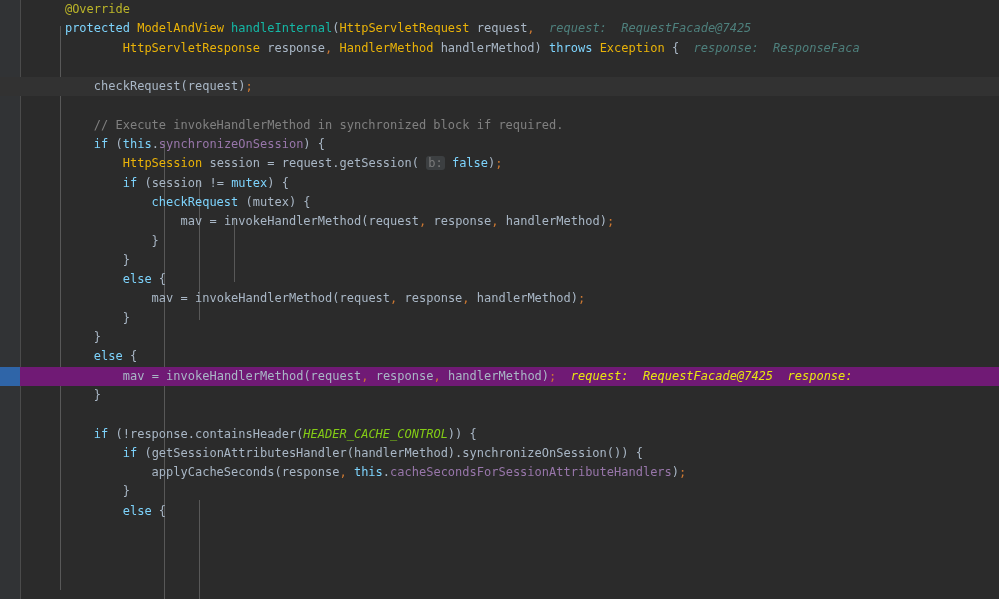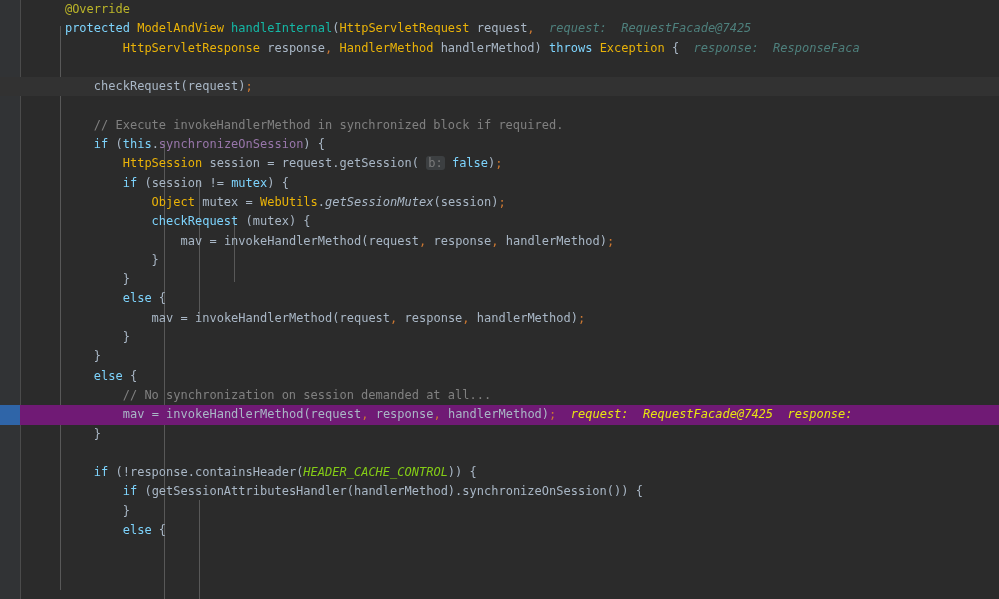--- a/index.html
+++ b/index.html
@@ -117,52 +117,51 @@
     <div class="line"><span class="txt"> </span></div>
 
     <div class="line"><span class="txt">        <span class="cmt">// Execute invokeHandlerMethod in synchronized block if required.</span></span></div>
 
     <div class="line"><span class="txt">        <span class="kw">if</span> <span class="plain">(</span><span class="kw">this</span><span class="plain">.</span><span class="fld">synchronizeOnSession</span><span class="plain">) {</span></span></div>
 
     <div class="line"><span class="txt">            <span class="type">HttpSession</span> <span class="plain">session</span> <span class="plain">=</span> <span class="plain">request</span><span class="plain">.</span><span class="plain">getSession</span><span class="plain">( </span><span class="pchip">b:</span> <span class="kw">false</span><span class="plain">)</span><span class="semi">;</span></span></div>
 
     <div class="line"><span class="txt">            <span class="kw">if</span> <span class="plain">(</span><span class="plain">session</span> <span class="plain">!=</span> <span class="kw">mutex</span><span class="plain">) {</span></span></div>
 
-    <div class="line"><span class="txt">                <span class="type">Object</span> <span class="plain">mutex</span> <span class="plain">=</span> <span class="type">WebUtils</span><span class="plain">.</span><span class="smeth">getSessionMutex</span><span class="plain">(</span><span class="plain">session</span><span class="plain">)</span><span class="semi">;</span></span></div>
 
     <div class="line"><span class="txt">                <span class="kw">checkRequest</span> <span class="plain">(</span><span class="plain">mutex</span><span class="plain">) {</span></span></div>
 
     <div class="line"><span class="txt">                    <span class="plain">mav</span> <span class="plain">=</span> <span class="plain">invokeHandlerMethod</span><span class="plain">(</span><span class="plain">request</span><span class="semi">,</span> <span class="plain">response</span><span class="semi">,</span> <span class="plain">handlerMethod</span><span class="plain">)</span><span class="semi">;</span></span></div>
 
     <div class="line"><span class="txt">                <span class="plain">}</span></span></div>
 
     <div class="line"><span class="txt">            <span class="plain">}</span></span></div>
 
     <div class="line"><span class="txt">            <span class="kw">else</span> <span class="plain">{</span></span></div>
 
 
     <div class="line"><span class="txt">                <span class="plain">mav</span> <span class="plain">=</span> <span class="plain">invokeHandlerMethod</span><span class="plain">(</span><span class="plain">request</span><span class="semi">,</span> <span class="plain">response</span><span class="semi">,</span> <span class="plain">handlerMethod</span><span class="plain">)</span><span class="semi">;</span></span></div>
 
     <div class="line"><span class="txt">            <span class="plain">}</span></span></div>
 
     <div class="line"><span class="txt">        <span class="plain">}</span></span></div>
 
     <div class="line"><span class="txt">        <span class="kw">else</span> <span class="plain">{</span></span></div>
 
-    <div class="line"><span class="txt">            <span class="cmt">// No synchronization on session demanded at all...</span></span></div>
 
     <div class="line selected"><span class="gut-overlay"></span><span class="txt">            <span class="plain">mav</span> <span class="plain">=</span> <span class="plain">invokeHandlerMethod</span><span class="plain">(</span><span class="plain">request</span><span class="semi">,</span> <span class="plain">response</span><span class="semi">,</span> <span class="plain">handlerMethod</span><span class="plain">)</span><span class="semi">;</span>  <span class="hint-sel">request:  RequestFacade@7425</span>  <span class="hint-sel">response:</span></span></div>
 
     <div class="line"><span class="txt">        <span class="plain">}</span></span></div>
 
     <div class="line"><span class="txt"> </span></div>
 
     <div class="line"><span class="txt">        <span class="kw">if</span> <span class="plain">(!</span><span class="plain">response</span><span class="plain">.</span><span class="plain">containsHeader</span><span class="plain">(</span><span class="const">HEADER_CACHE_CONTROL</span><span class="plain">)) {</span></span></div>
 
     <div class="line"><span class="txt">            <span class="kw">if</span> <span class="plain">(</span><span class="plain">getSessionAttributesHandler</span><span class="plain">(</span><span class="plain">handlerMethod</span><span class="plain">).</span><span class="plain">synchronizeOnSession</span><span class="plain">()) {</span></span></div>
 
+    <div class="line"><span class="txt">                <span class="plain">applyCacheSeconds</span><span class="plain">(</span><span class="plain">response</span><span class="semi">,</span> <span class="kw">this</span><span class="plain">.</span><span class="fld">cacheSecondsForSessionAttributeHandlers</span><span class="plain">)</span><span class="semi">;</span></span></div>
 
     <div class="line"><span class="txt">            <span class="plain">}</span></span></div>
 
     <div class="line"><span class="txt">            <span class="kw">else</span> <span class="plain">{</span></span></div>
 
   </div>
 </div>
 
 </body></html>

